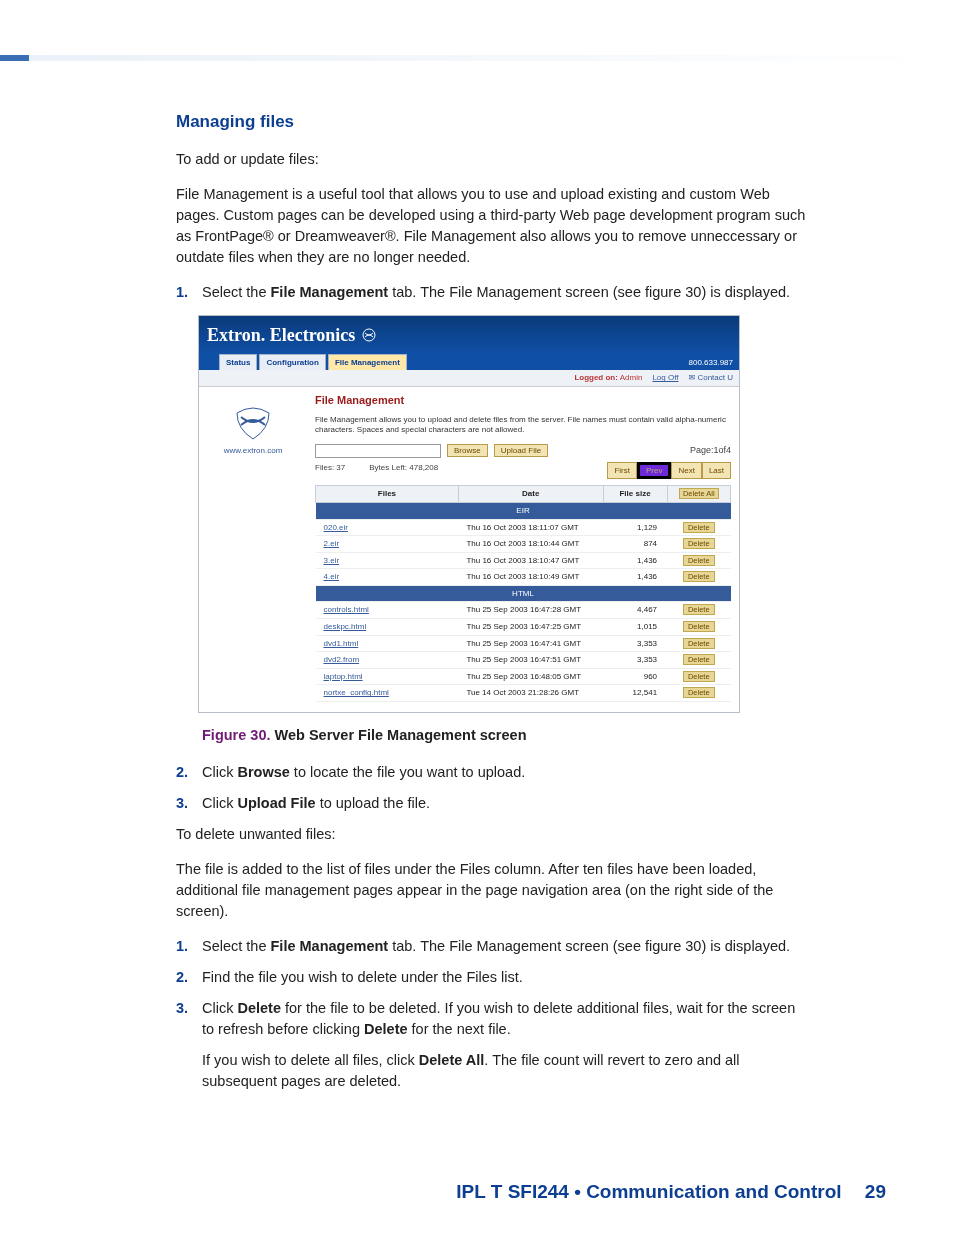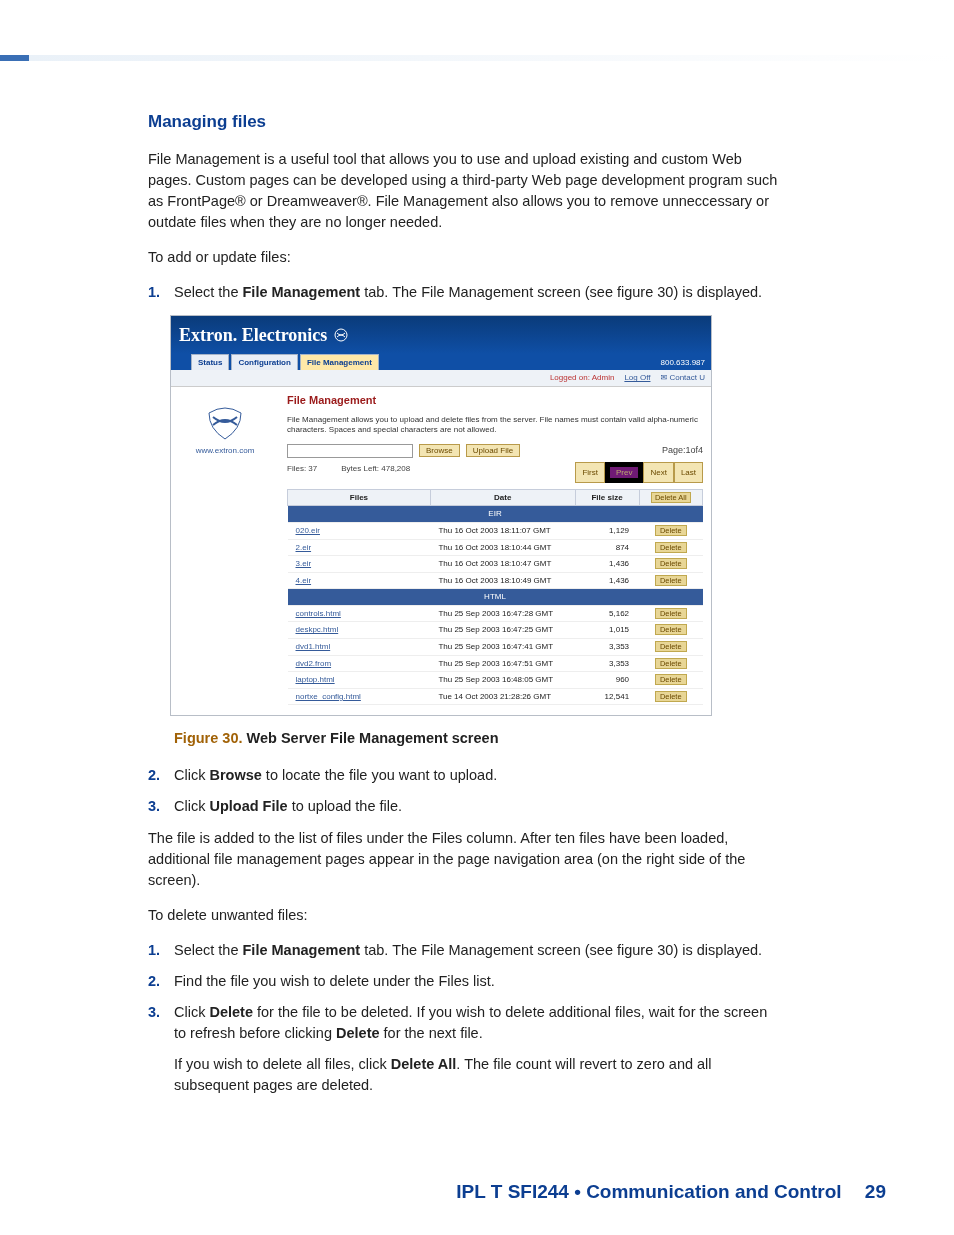--- a/index.html
+++ b/index.html
@@ -15,21 +15,21 @@
     box-sizing: border-box;
     min-height: 1235px;
     position: relative;
   }
   .topstrip {
     position: absolute;
     top: 55px; left: 0; right: 0; height: 6px;
     background: linear-gradient(to right, #3a6fb5 0%, #3a6fb5 3%, #eaf1f8 3%, #ffffff 100%);
   }
   .content {
-    margin-left: 88px;
+    margin-left: 116px;
     margin-top: 70px;
     width: 630px;
     font-size: 14.5px;
     line-height: 1.45;
   }
   h2.sect {
     color: #0c3e91;
     font-weight: 700;
     font-size: 17px;
     margin: 0 0 14px 0;
@@ -61,21 +61,21 @@
   }
   .fig-tab {
     background: #e9eef6; color: #0c3e91; font-size: 8px; font-weight: 700;
     padding: 2px 6px; border: 1px solid #a5b3c8; border-bottom: none;
   }
   .fig-tab.active { background: #ffe8a8; }
   .fig-meta {
     background: #eef2f7; padding: 2px 6px; display: flex; justify-content: flex-end;
     gap: 10px; color: #b33; font-size: 8px; border-bottom: 1px solid #ccc;
   }
-  .fig-meta span.k { color: #b33; font-weight: 400; }
+  .fig-meta span.k { color: #b33; font-weight: 700; }
   .fig-body { display: flex; }
   .fig-left {
     width: 100px; text-align: center; padding: 6px 4px; color: #355b9a; font-size: 8px;
   }
   .fig-left .logo {
     width: 42px; height: 40px; margin: 8px auto 4px auto;
     position: relative;
   }
   .fig-left .logo svg { width: 100%; height: 100%; }
   .fig-right { flex: 1; padding: 6px 8px 10px 8px; }
@@ -94,42 +94,42 @@
   .tbl td { border-bottom: 1px solid #eee; padding: 2px 8px; }
   .grp { background: #355b9a; color: #fff; text-align: center; font-size: 8px; padding: 1px 0; }
   .flink { color: #355b9a; text-decoration: underline; }
   .delbtn { background: #e8d696; border: 1px solid #c0a84f; color: #6b4a00;
     font-size: 7.5px; padding: 0 4px; cursor: pointer; }
   .delall { background: #e8d696; border: 1px solid #c0a84f; color: #6b4a00;
     font-size: 7.5px; padding: 0 3px; cursor: pointer; }
   td.sz { text-align: right; padding-right: 10px; }
   td.ac { text-align: center; }
   .figcap { margin: 8px 0 16px 26px; font-size: 14.5px; }
-  .figcap .lbl { color: #a16207; font-weight: 700; }
+  .figcap .lbl { color: #701a75; font-weight: 700; }
   .footer {
     position: absolute; bottom: 32px; right: 68px;
     font-size: 19px; color: #0c3e91; font-weight: 700;
   }
   .footer .pn { margin-left: 18px; }
   .nav-btns { display: flex; gap: 0; }
-  .dimbtn { background: #701a75; border: 5px solid #000000; color: #bba870;
+  .dimbtn { background: #6d28d9; border: 3px solid #000000; color: #bba870;
     font-size: 8px; padding: 1px 6px; }
 </style>
 </head>
 <body>
 
 <div class="page">
   <div class="topstrip"></div>
 
   <div class="content">
     <h2 class="sect">Managing files</h2>
 
+    <p>To add or update files:</p>
+
     <p>File Management is a useful tool that allows you to use and upload existing and custom Web pages.  Custom pages can be developed using a third-party Web page development program such as FrontPage® or Dreamweaver®.  File Management also allows you to remove unneccessary or outdate files when they are no longer needed.</p>
-
-    <p>To add or update files:</p>
 
     <ol class="main">
       <li>
         <span class="num">1.</span>
         <span>Select the </span><b>File Management</b><span> tab.  The File Management screen (see figure 30) is displayed.</span>
       </li>
     </ol>
 
     <div class="fig">
       <div class="fig-header">
@@ -229,21 +229,21 @@
                   <td>Thu 16 Oct 2003 18:10:49 GMT</td>
                   <td class="sz">1,436</td>
                   <td class="ac"><button class="delbtn">Delete</button></td>
                 </tr>
               <tr>
                   <td colspan="4" class="grp">HTML</td>
                 </tr>
               <tr>
                   <td><span class="flink">controls.html</span></td>
                   <td>Thu 25 Sep 2003 16:47:28 GMT</td>
-                  <td class="sz">5,162</td>
+                  <td class="sz">4,467</td>
                   <td class="ac"><button class="delbtn">Delete</button></td>
                 </tr>
               <tr>
                   <td><span class="flink">deskpc.html</span></td>
                   <td>Thu 25 Sep 2003 16:47:25 GMT</td>
                   <td class="sz">1,015</td>
                   <td class="ac"><button class="delbtn">Delete</button></td>
                 </tr>
               <tr>
                   <td><span class="flink">dvd1.html</span></td>
@@ -283,23 +283,23 @@
       <li>
         <span class="num">2.</span>
         <span>Click </span><b>Browse</b><span> to locate the file you want to upload.</span>
       </li>
       <li>
         <span class="num">3.</span>
         <span>Click </span><b>Upload File</b><span> to upload the file.</span>
       </li>
     </ol>
 
+    <p>To delete unwanted files:</p>
+
     <p>The file is added to the list of files under the Files column.  After ten files have been loaded, additional file management pages appear in the page navigation area (on the right side of the screen).</p>
-
-    <p>To delete unwanted files:</p>
 
     <ol class="main">
       <li>
         <span class="num">1.</span>
         <span>Select the </span><b>File Management</b><span> tab.  The File Management screen (see figure 30) is displayed.</span>
       </li>
       <li>
         <span class="num">2.</span>
         <span>Find the file you wish to delete under the Files list.</span>
       </li>

